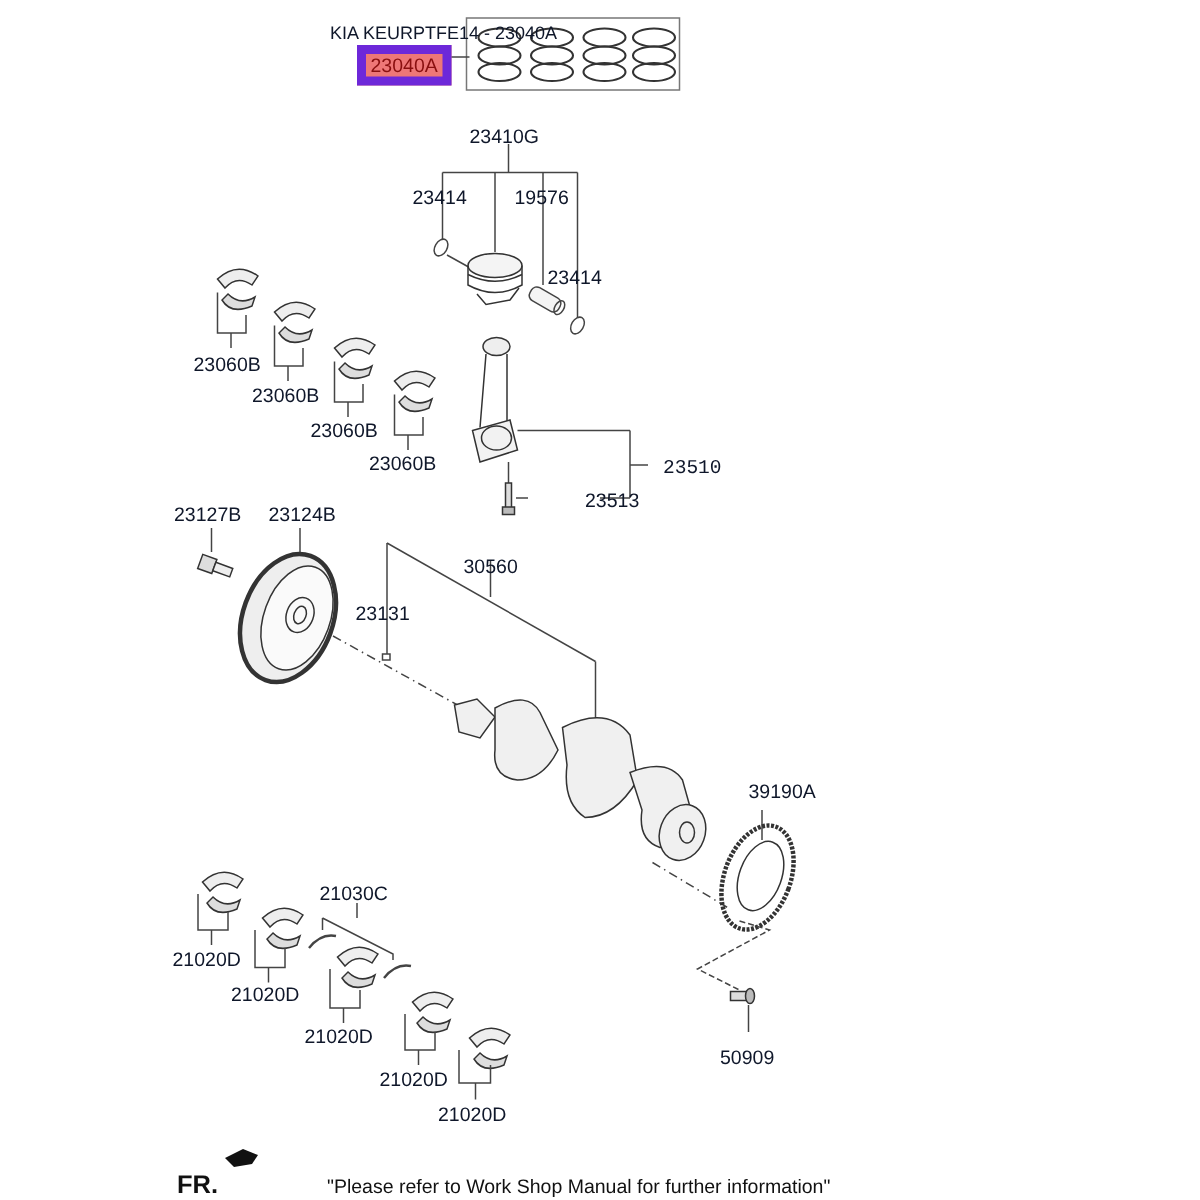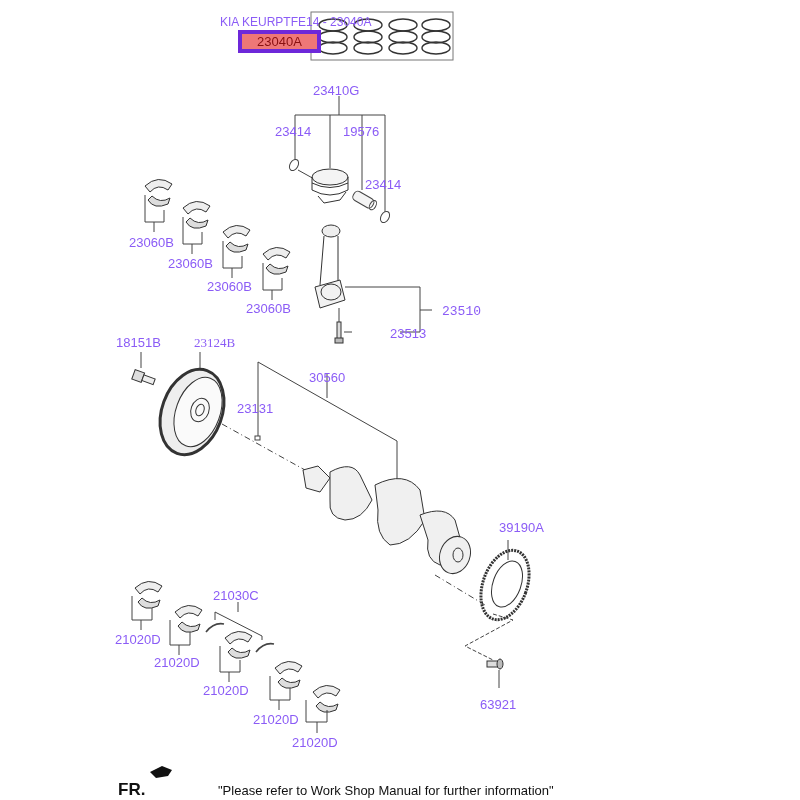--- a/index.html
+++ b/index.html
@@ -1,19 +1,19 @@
 <!DOCTYPE html>
 <html><head>
 <meta charset="utf-8">
 <style>
   html, body { margin: 0; padding: 0; background: #ffffff; }
   body { width: 800px; height: 800px; position: relative; overflow: hidden;
          font-family: "Liberation Sans", sans-serif; color: #222; }
-  .lbl { position: absolute; font-size: 13px; color: #8b5cf6; white-space: nowrap; line-height: 1; }
-  .hl { background: #ee7777; border: 4px solid #6d28d9; color: #8a1010; padding: 1px 15px; font-size: 13px; }
+  .lbl { position: absolute; font-size: 13px; color: #0f172a; white-space: nowrap; line-height: 1; }
+  .hl { background: #ee7777; border: 6px solid #6d28d9; color: #8a1010; padding: 1px 3px; font-size: 13px; }
   svg.art { position: absolute; left: 0; top: 0; }
   .foot { position: absolute; font-size: 13px; color: #111; }
   .fr { position: absolute; font-size: 17px; color: #111; font-weight: bold; }
 </style>
 </head>
 <body>
 
 <svg class="art" width="800" height="800" viewBox="0 0 800 800">
   <g fill="none" stroke="#444" stroke-width="1">
 
@@ -204,27 +204,27 @@
 <div class="lbl" style="left:365px;top:178px;">23414</div>
 
 <div class="lbl" style="left:129px;top:236px;">23060B</div>
 <div class="lbl" style="left:168px;top:257px;">23060B</div>
 <div class="lbl" style="left:207px;top:280px;">23060B</div>
 <div class="lbl" style="left:246px;top:302px;">23060B</div>
 
 <div class="lbl" style="left:442px;top:305px;font-family:Liberation Mono, monospace;">23510</div>
 <div class="lbl" style="left:354px;top:327px;margin-left:36px;">23513</div>
 
-<div class="lbl" style="left:116px;top:336px;">18151B</div>
-<div class="lbl" style="left:194px;top:336px;font-family:Liberation Serif, serif;">23124B</div>
+<div class="lbl" style="left:116px;top:336px;">23127B</div>
+<div class="lbl" style="left:179px;top:336px;">23124B</div>
 <div class="lbl" style="left:309px;top:371px;">30560</div>
 <div class="lbl" style="left:237px;top:402px;">23131</div>
 
 <div class="lbl" style="left:499px;top:521px;">39190A</div>
-<div class="lbl" style="left:480px;top:698px;">63921</div>
+<div class="lbl" style="left:480px;top:698px;">50909</div>
 
 <div class="lbl" style="left:213px;top:589px;">21030C</div>
 <div class="lbl" style="left:115px;top:633px;">21020D</div>
 <div class="lbl" style="left:154px;top:656px;">21020D</div>
 <div class="lbl" style="left:203px;top:684px;">21020D</div>
 <div class="lbl" style="left:253px;top:713px;">21020D</div>
 <div class="lbl" style="left:292px;top:736px;">21020D</div>
 
 <div class="fr" style="left:118px;top:780px;">FR.</div>
 <div class="foot" style="left:218px;top:783px;">"Please refer to Work Shop Manual for further information"</div>

